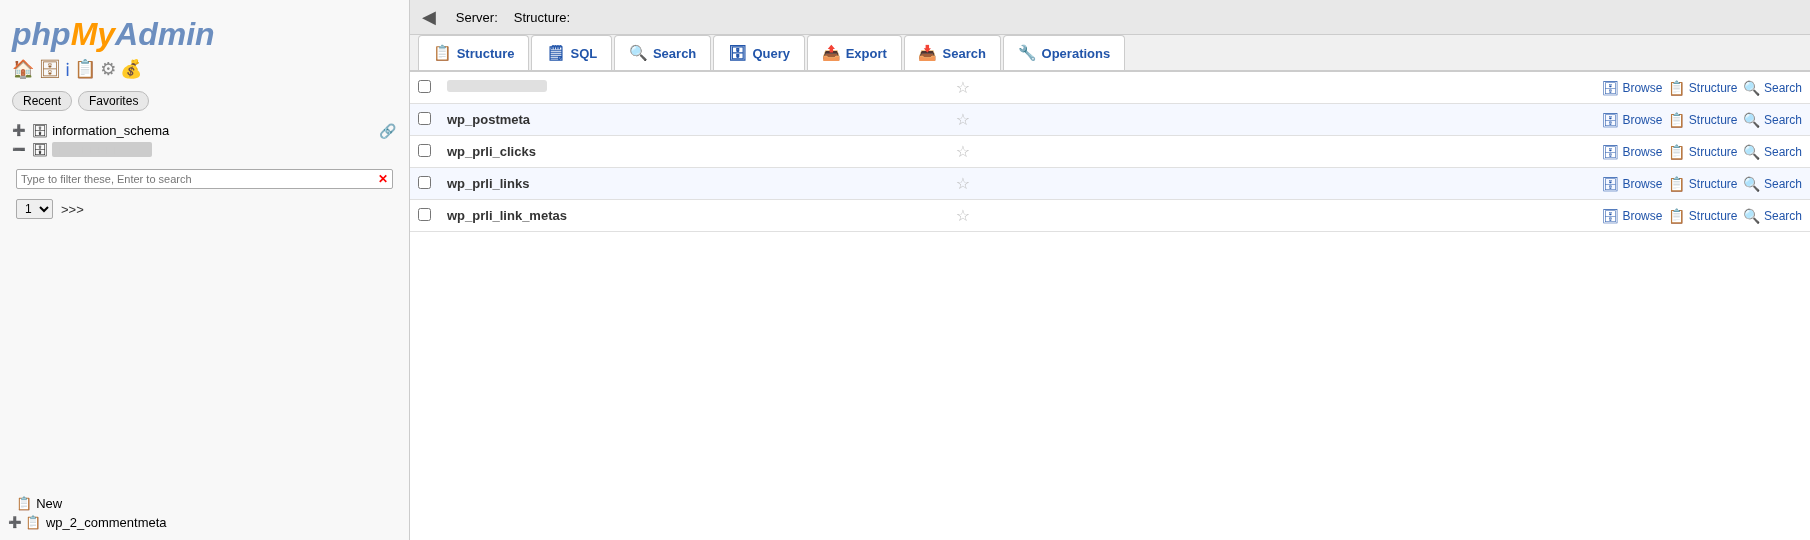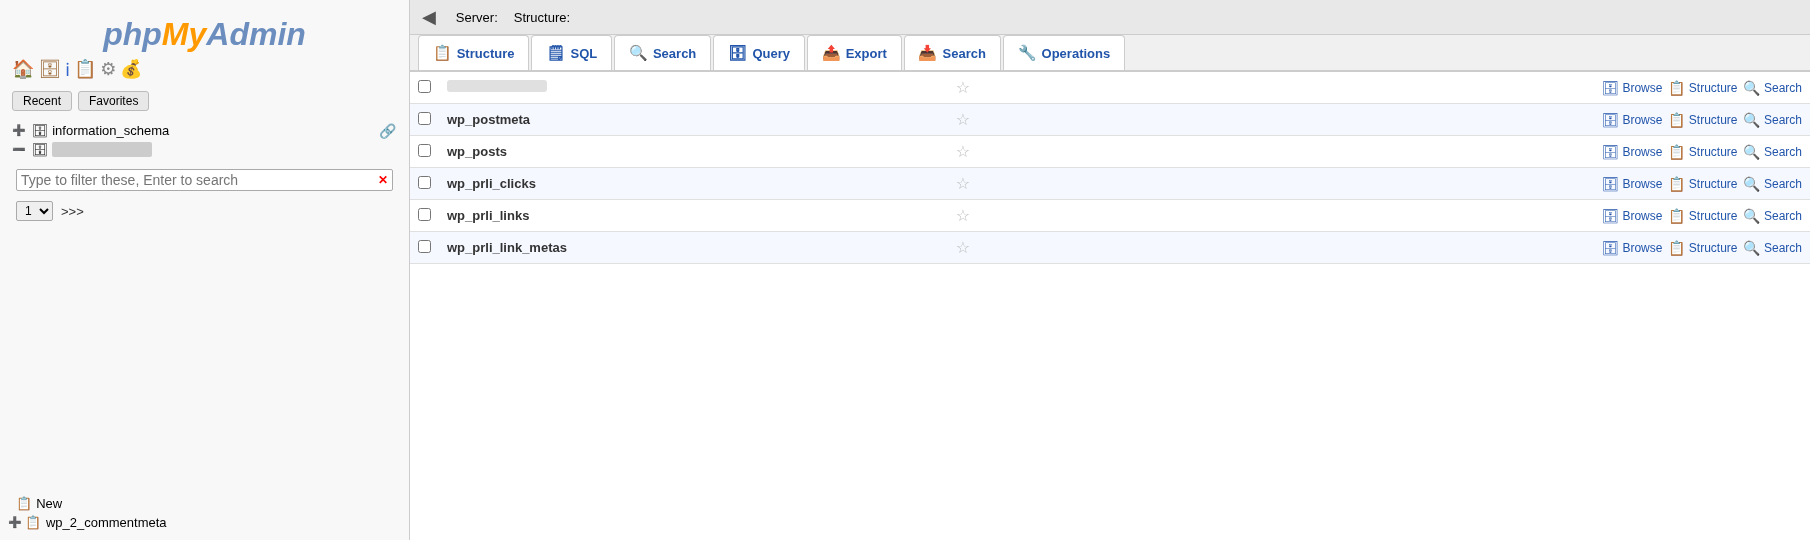--- a/index.html
+++ b/index.html
@@ -10,21 +10,20 @@
       width: 410px;
       min-width: 410px;
       background: #f8f8f8;
       border-right: 1px solid #ccc;
       display: flex;
       flex-direction: column;
       padding: 8px 0;
     }
     .logo-area {
       padding: 8px 12px 4px 12px;
-      text-align: center;
     }
     .logo-text {
       font-size: 32px;
       font-weight: bold;
       font-style: italic;
     }
     .logo-php { color: #6c8ebf; }
     .logo-my { color: #f90; }
     .logo-admin { color: #6c8ebf; }
     .logo-icons {
@@ -43,21 +42,21 @@
     .icon-green { color: #33aa33; }
 
     .recent-fav {
       display: flex;
       gap: 6px;
       padding: 6px 12px;
     }
     .recent-fav button {
       background: #e8e8e8;
       border: 1px solid #bbb;
-      border-radius: 3px;
+      border-radius: 10px;
       padding: 2px 10px;
       font-size: 12px;
       cursor: pointer;
     }
 
     .tree-area {
       padding: 4px 8px;
       flex: 1;
       overflow-y: auto;
     }
@@ -264,21 +263,21 @@
       <span class="tree-expand">➖</span>
       <span>🗄</span>
       <span style="background:#ccc;color:#ccc;border-radius:2px;min-width:100px;display:inline-block;">■■■■■■■■</span>
     </div>
 
     <div style="text-align:right; padding-right: 4px; margin-top: -36px; margin-bottom: 8px;">
       <span style="font-size:14px; color:#666;">🔗</span>
     </div>
 
     <div class="filter-box" style="margin-top:30px;">
-      <input type="text" style="color: rgb(153, 153, 153); font-size: 14px;" placeholder="Type to filter these, Enter to search">
+      <input type="text" style="color: rgb(153, 153, 153); font-size: 11px;" placeholder="Type to filter these, Enter to search">
       <span class="clear-x">✕</span>
     </div>
 
     <div class="pagination-row">
       <select>
         <option>1</option>
       </select>
       <span class="arrow-btn">&gt;&gt;&gt;</span>
     </div>
   </div>
@@ -348,26 +347,20 @@
             <td class="td-actions"><a class="action-link"><span class="action-icon">🗄</span>Browse</a><a class="action-link"><span class="action-icon">📋</span>Structure</a><a class="action-link"><span class="action-icon">🔍</span>Search</a></td>
           </tr>
           <tr>
             <td class="td-checkbox"><input type="checkbox" style=""></td>
             <td class="td-name">wp_postmeta</td>
             <td class="td-star"><span class="star-empty">☆</span></td>
             <td class="td-actions"><a class="action-link"><span class="action-icon">🗄</span>Browse</a><a class="action-link"><span class="action-icon">📋</span>Structure</a><a class="action-link"><span class="action-icon">🔍</span>Search</a></td>
           </tr>
           <tr>
             <td class="td-checkbox"><input type="checkbox" style=""></td>
-            <td class="td-name">wp_posts</td>
-            <td class="td-star"><span class="star-empty">☆</span></td>
-            <td class="td-actions"><a class="action-link"><span class="action-icon">🗄</span>Browse</a><a class="action-link"><span class="action-icon">📋</span>Structure</a><a class="action-link"><span class="action-icon">🔍</span>Search</a></td>
-          </tr>
-          <tr>
-            <td class="td-checkbox"><input type="checkbox" style=""></td>
             <td class="td-name">wp_prli_clicks</td>
             <td class="td-star"><span class="star-empty">☆</span></td>
             <td class="td-actions"><a class="action-link"><span class="action-icon">🗄</span>Browse</a><a class="action-link"><span class="action-icon">📋</span>Structure</a><a class="action-link"><span class="action-icon">🔍</span>Search</a></td>
           </tr>
           <tr>
             <td class="td-checkbox"><input type="checkbox" style=""></td>
             <td class="td-name">wp_prli_links</td>
             <td class="td-star"><span class="star-empty">☆</span></td>
             <td class="td-actions"><a class="action-link"><span class="action-icon">🗄</span>Browse</a><a class="action-link"><span class="action-icon">📋</span>Structure</a><a class="action-link"><span class="action-icon">🔍</span>Search</a></td>
           </tr>

